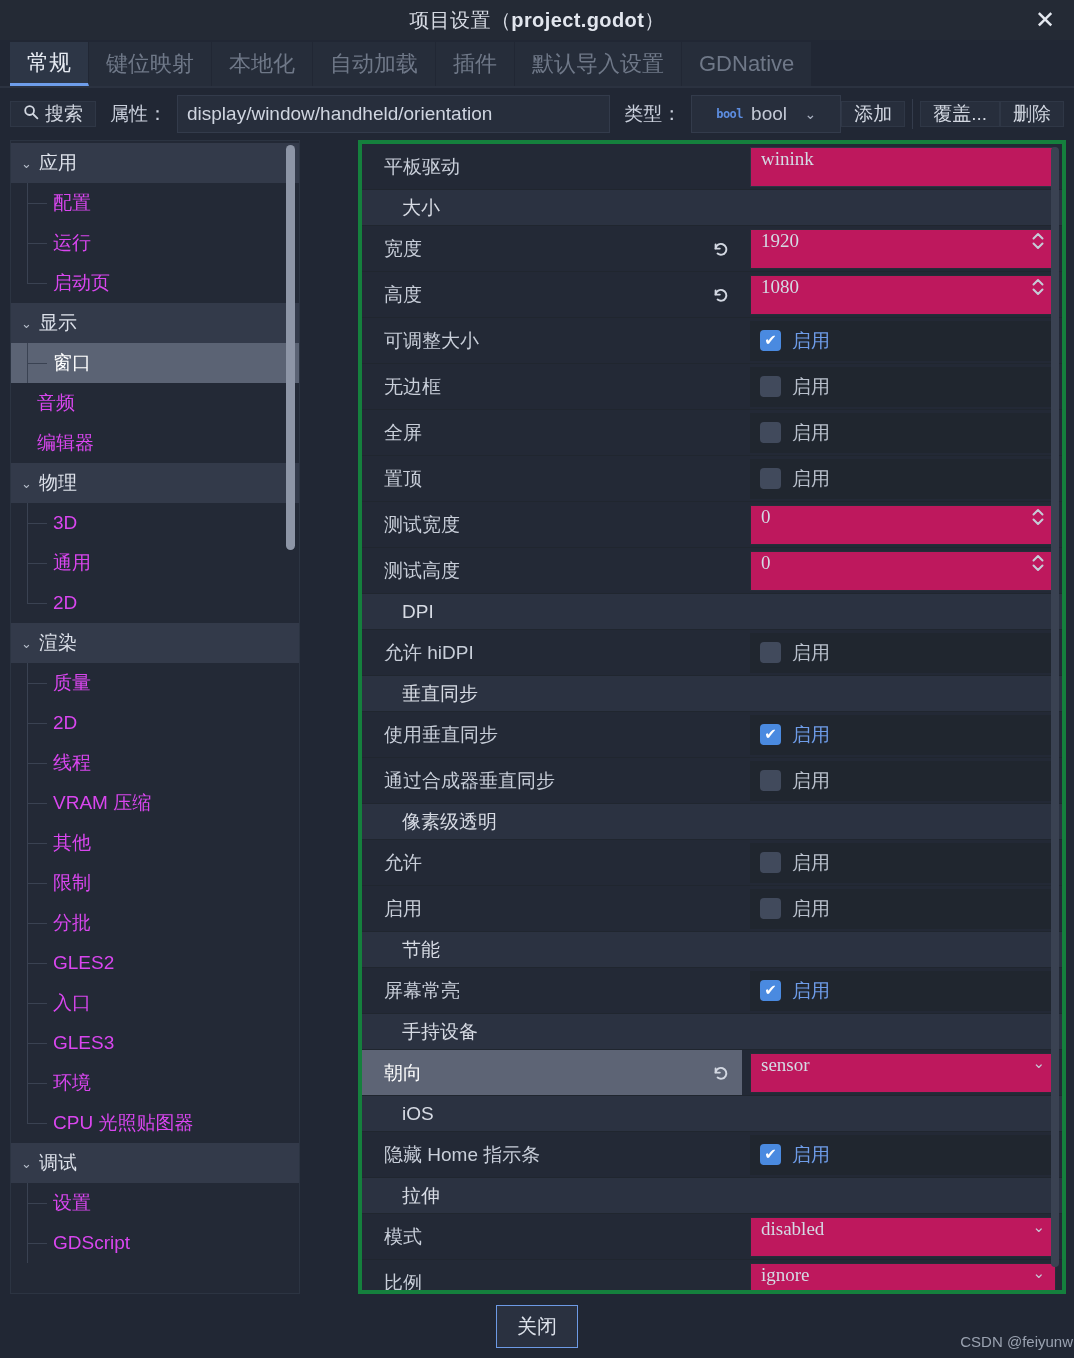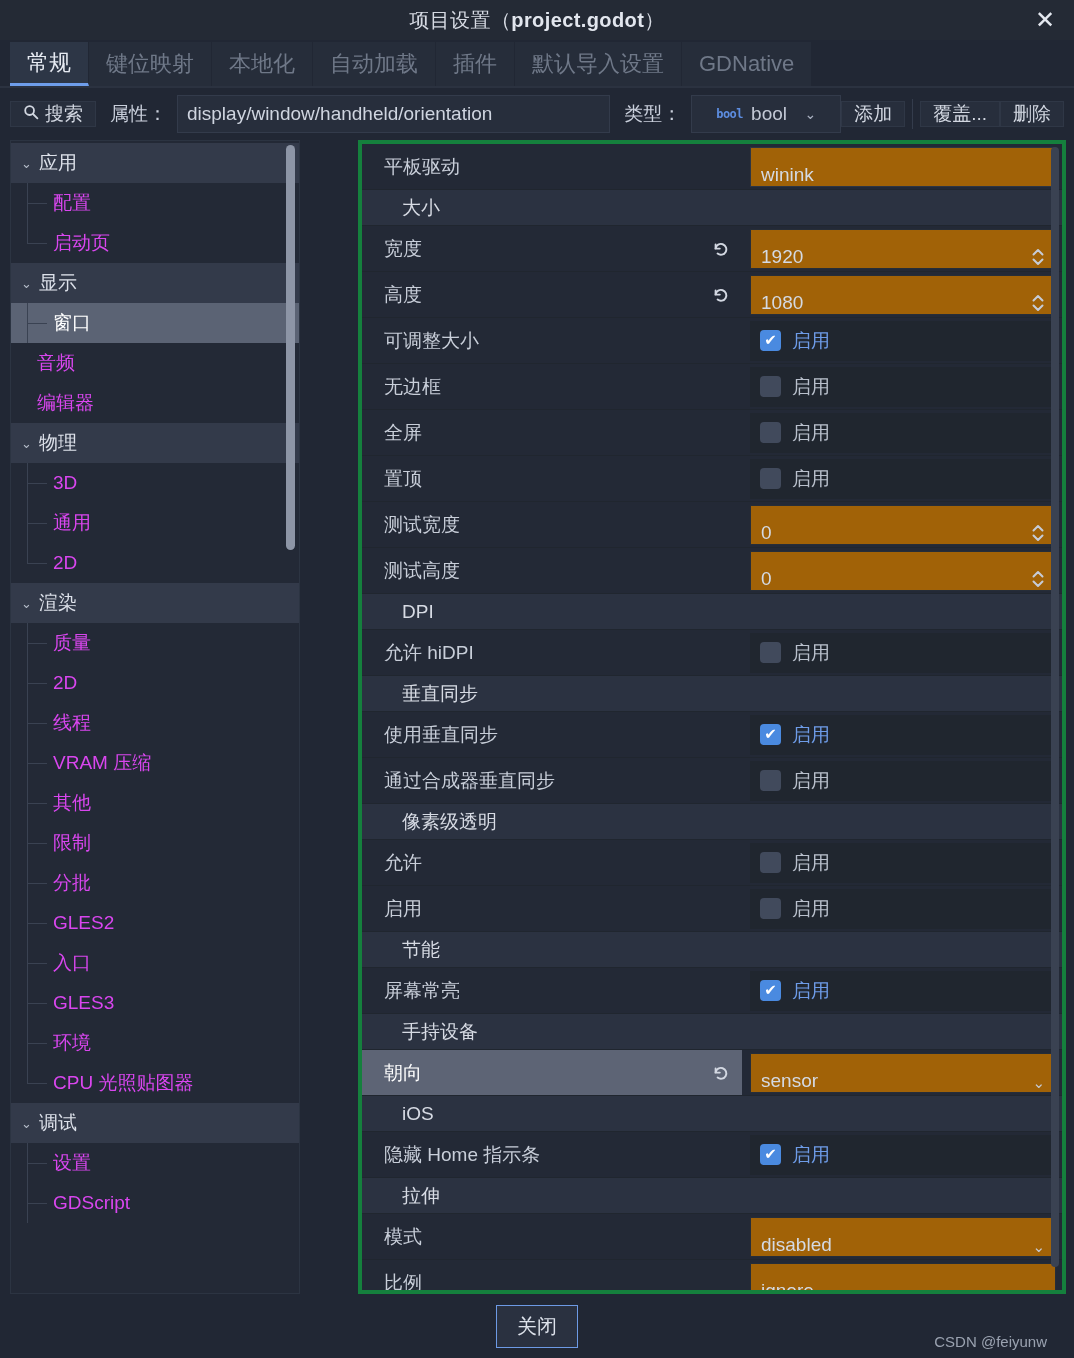--- a/index.html
+++ b/index.html
@@ -166,26 +166,27 @@
     display: flex; align-items: center; justify-content: center;
     cursor: pointer;
   }
   .prop-val {
     flex: 1 1 auto; min-width: 0;
     display: flex; align-items: center;
     padding: 0 6px 0 8px;
   }
   .field {
     width: 100%; height: 40px;
-    background: #a16207;
-    display: flex; align-items: flex-end;
+    background: #be185d;
+    display: flex; align-items: flex-start;
     padding: 0 10px;
     font-size: 19px; color: #d4dae4;
     border: 1px solid #262d38;
     cursor: text;
+    font-family: Liberation Serif, serif;
   }
   .field.plainbox { border-color: #2d3543; }
   .field .spin {
     margin-left: auto; display: flex; flex-direction: column;
     line-height: .75; font-size: 15px; color: #c6ccd8; cursor: pointer;
   }
   .field .dropchev {
     margin-left: auto; font-size: 15px; color: #c6ccd8; cursor: pointer;
   }
   .chkwrap {
@@ -227,21 +228,21 @@
     background: #212734;
     display: flex; align-items: center; justify-content: center;
     position: relative;
   }
   .close-btn {
     padding: 7px 20px;
     background: #2a3140; border: 1px solid #6d9ae5;
     color: #dde2eb; font-size: 20px; cursor: pointer;
   }
   .watermark {
-    position: absolute; right: 27px; bottom: 8px;
+    position: absolute; right: 1px; bottom: 8px;
     font-size: 15px; color: #9aa2b0;
   }
 </style>
 </head>
 <body>
 
 <div class="titlebar">
   <div class="title">
     <span>项目设置（</span><b>project.godot</b><span>）</span>
   </div>
@@ -299,20 +300,23 @@
 <div class="body">
   <div class="sidebar">
     <div class="tree" id="tree">
         <div class="tree-row cat">
           <span class="arrow">⌄</span>
           <span class="tl">应用</span>
         </div>
         <div class="tree-row leaf">
           <span class="tl">配置</span>
         </div>
+        <div class="tree-row leaf">
+          <span class="tl">运行</span>
+        </div>
         <div class="tree-row leaf last">
           <span class="tl">启动页</span>
         </div>
         <div class="tree-row cat">
           <span class="arrow">⌄</span>
           <span class="tl">显示</span>
         </div>
         <div class="tree-row leaf sel">
           <span class="tl">窗口</span>
         </div>

